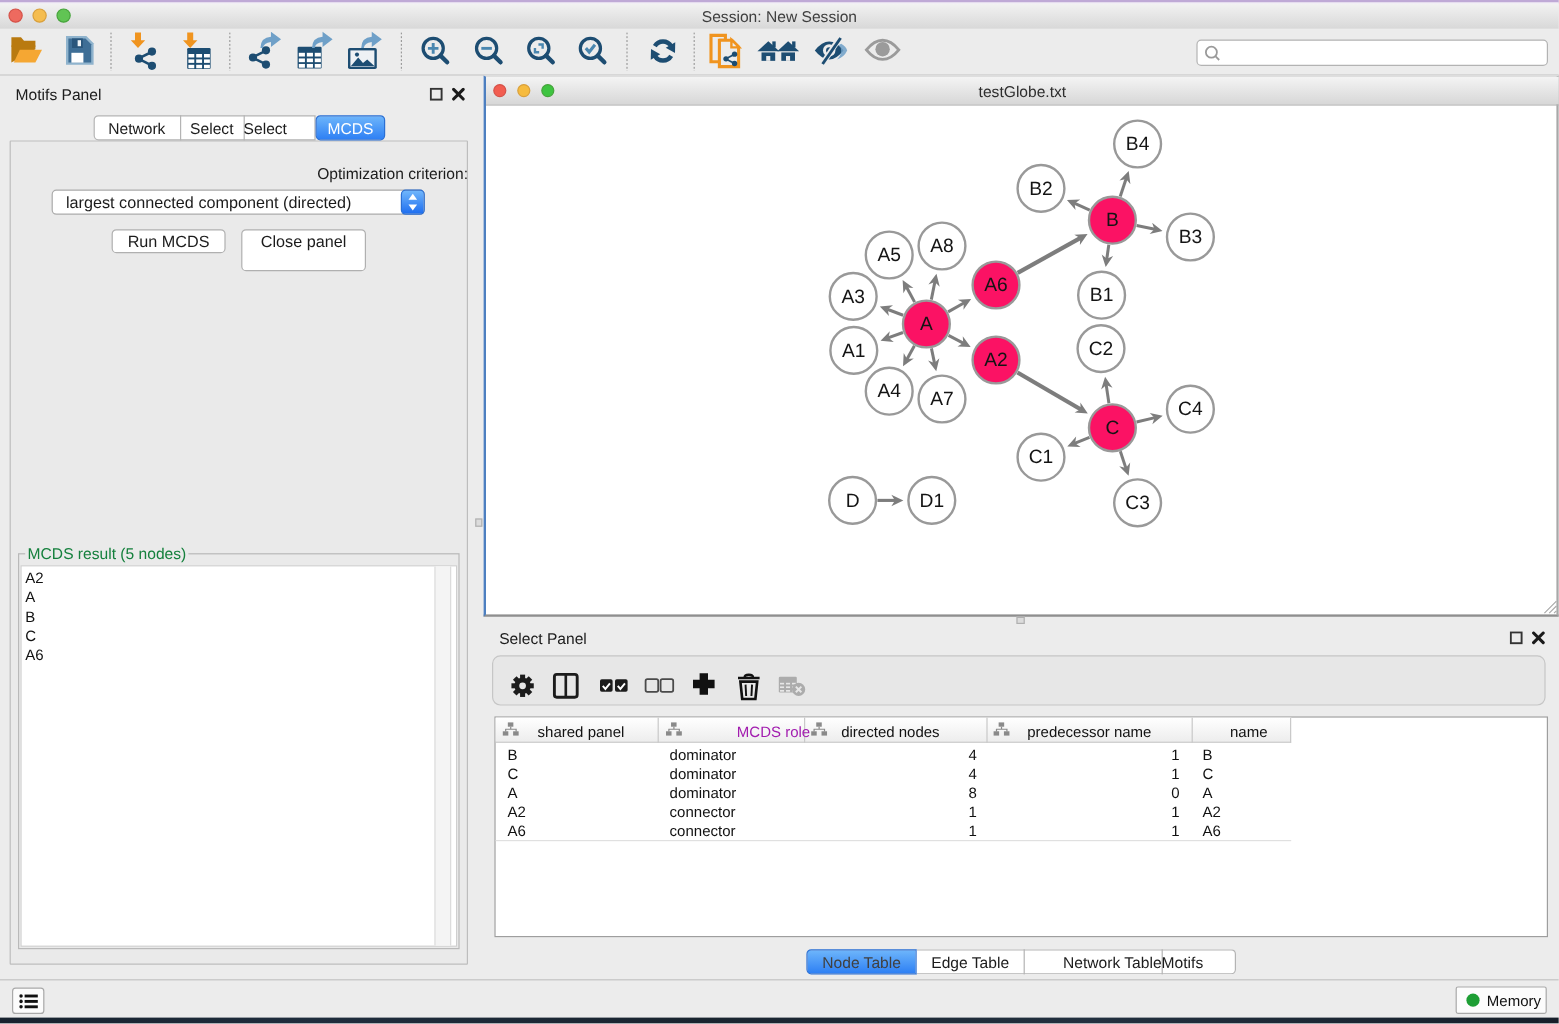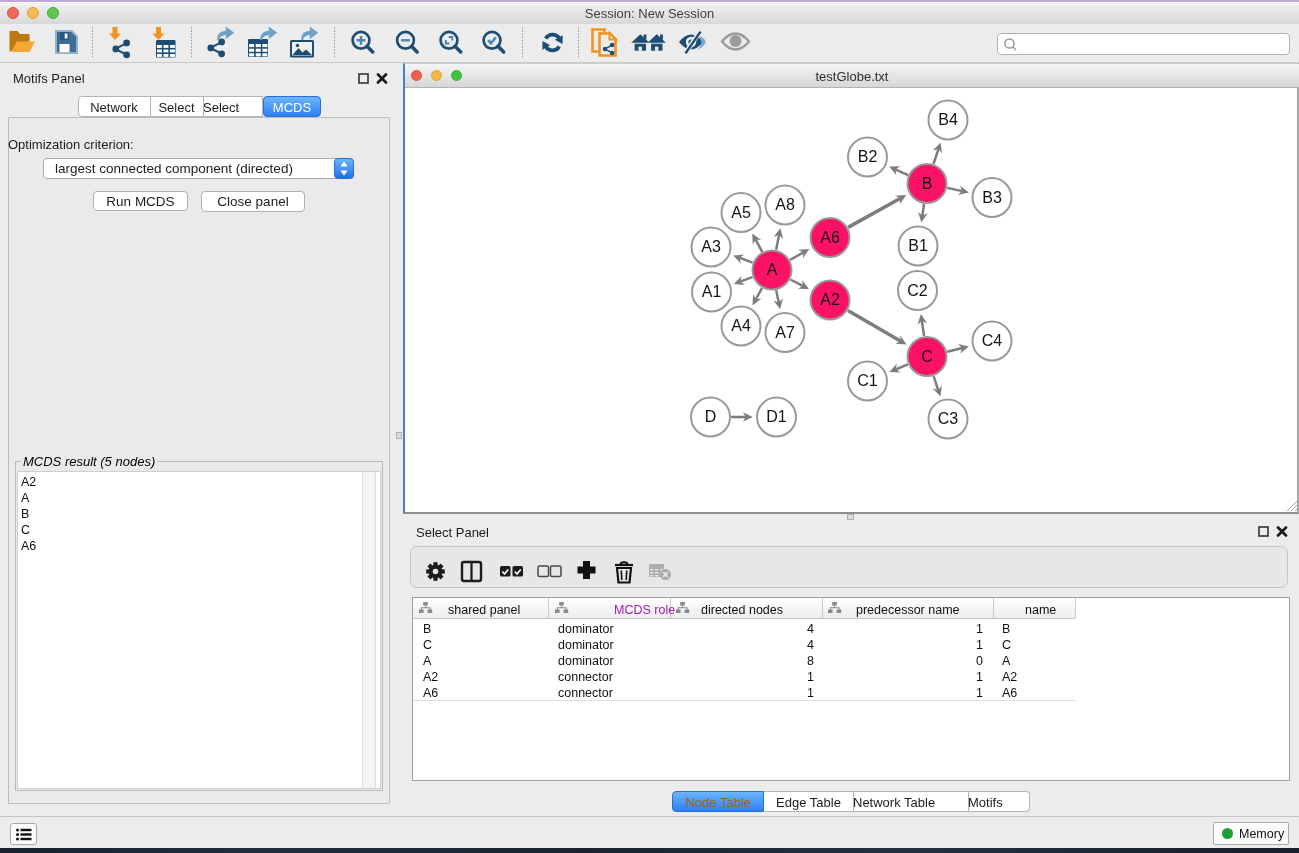--- a/index.html
+++ b/index.html
@@ -148,34 +148,34 @@
 
 <div class="abs" style="left:78px;top:96px;width:185px;height:21px;background:#fff;border:1px solid #b4b4b4;border-radius:4px 0 0 4px;"></div>
 <div class="abs" style="left:150px;top:96px;width:1px;height:21px;background:#b4b4b4;"></div>
 <div class="abs" style="left:203px;top:96px;width:1px;height:21px;background:#b4b4b4;"></div>
 <div class="abs" style="left:263px;top:96px;width:58px;height:21px;background:linear-gradient(#6db5fb,#2e80f4);border:1px solid #2a6fd4;border-radius:4px;"></div>
 <div class="abs" style="left:78px;top:100px;width:72px;text-align:center;font-size:13px;color:#1c1c1c;">Network</div>
 <div class="abs" style="left:150px;top:100px;width:53px;text-align:center;font-size:13px;color:#1c1c1c;">Select</div>
 <div class="abs" style="left:203px;top:100px;width:60px;text-align:left;font-size:13px;color:#1c1c1c;">Select</div>
 <div class="abs" style="left:263px;top:100px;width:58px;text-align:center;font-size:13px;color:#fff;">MCDS</div>
 
-<div class="abs" style="left:8px;top:137px;width:382px;text-align:left;font-size:13px;color:#1c1c1c;">Optimization criterion:</div>
+<div class="abs" style="left:8px;top:137px;width:382px;text-align:right;font-size:13px;color:#1c1c1c;">Optimization criterion:</div>
 <div class="abs" style="left:43px;top:158px;width:311px;height:21px;background:#fff;border:1px solid #ababab;border-radius:4px;"></div>
 <div class="abs" style="left:55px;top:161px;font-size:13.5px;color:#1c1c1c;">largest connected component (directed)</div>
 <div class="abs" style="left:334px;top:158px;width:20px;height:21px;background:linear-gradient(#70b6fb,#1e6ef0);border:1px solid #2a6fd4;border-radius:4px;"></div>
 <svg class="abs" style="left:337px;top:161px;" width="14" height="15">
     <path d="M7 0.5 l3.6 5 h-7.2 z" fill="#fff"></path>
     <path d="M7 14.5 l3.6-5 h-7.2 z" fill="#fff"></path>
   </svg>
 
 <div class="abs" style="left:93px;top:191px;width:95px;height:20px;background:#fff;border:1px solid #b0b0b0;border-radius:4px;text-align:center;font-size:13.5px;color:#1c1c1c;line-height:19px;">Run MCDS</div>
-<div class="abs" style="left:201px;top:191px;width:104px;height:21px;background:#fff;border:1px solid #b0b0b0;border-radius:4px;text-align:center;font-size:13.5px;color:#1c1c1c;line-height:19px;">Close panel</div>
+<div class="abs" style="left:201px;top:191px;width:104px;height:35px;background:#fff;border:1px solid #b0b0b0;border-radius:4px;text-align:center;font-size:13.5px;color:#1c1c1c;line-height:19px;">Close panel</div>
 
 <div class="abs" style="left:15px;top:461px;width:368px;height:330px;border:1px solid #b9b9b9;"></div>
-<div class="abs" style="left:21px;top:454px;background:#eaeaea;padding:0 2px;font-size:13px;color:#000000;font-style:italic;">MCDS result (5 nodes)</div>
+<div class="abs" style="left:21px;top:454px;background:#eaeaea;padding:0 2px;font-size:13px;color:#15803d;">MCDS result (5 nodes)</div>
 <div class="abs" style="left:17px;top:471px;width:364px;height:318px;background:#fff;border:1px solid #cfcfcf;"></div>
 <div class="abs" style="left:362px;top:472px;width:14px;height:316px;background:#f4f4f4;border-left:1px solid #dcdcdc;border-right:1px solid #dcdcdc;"></div>
 <div class="abs" style="left:21px;top:474px;font-size:12.5px;line-height:16px;color:#111;">A2<br>A<br>B<br>C<br>A6</div>
 
 <div class="abs" style="left:403px;top:63px;width:896px;height:451px;border-left:2px solid #4d7fc0;border-top:1px solid #cfcfcf;border-right:2px solid #a8a8a8;border-bottom:2px solid #8f8f8f;background:#fff;"></div>
 <div class="abs" style="left:405px;top:64px;width:894px;height:24px;background:linear-gradient(#f4f4f4,#d7d7d7);border-bottom:1px solid #b4b4b4;"></div>
 <div class="abs" style="left:411px;top:69.5px;width:11px;height:11px;border-radius:50%;background:#f25d50;border:0.5px solid #d55249;"></div>
 <div class="abs" style="left:431px;top:69.5px;width:11px;height:11px;border-radius:50%;background:#f6bb3e;border:0.5px solid #d9a03c;"></div>
 <div class="abs" style="left:451px;top:69.5px;width:11px;height:11px;border-radius:50%;background:#3ec440;border:0.5px solid #47a43c;"></div>
 <div class="abs" style="left:405px;top:69px;width:894px;text-align:center;font-size:13px;color:#2e2e2e;">testGlobe.txt</div>
@@ -383,23 +383,23 @@
 <div class="abs" style="left:558px;top:686.3px;font-size:12.5px;color:#111;">connector</div>
 <div class="abs" style="left:770px;top:686.3px;width:44px;text-align:right;font-size:12.5px;color:#111;">1</div>
 <div class="abs" style="left:939px;top:686.3px;width:44px;text-align:right;font-size:12.5px;color:#111;">1</div>
 <div class="abs" style="left:1002px;top:686.3px;font-size:12.5px;color:#111;">A6</div>
 <div class="abs" style="left:413px;top:700px;width:663px;height:1px;background:#e0e0e0;"></div>
 
 <div class="abs" style="left:672px;top:791px;width:92px;height:21px;background:linear-gradient(#6db5fb,#2e80f4);border:1px solid #2a6fd4;border-radius:4px 0 0 4px;"></div>
 <div class="abs" style="left:764px;top:791px;width:266px;height:21px;background:#fff;border:1px solid #b4b4b4;border-left:none;border-radius:0 4px 4px 0;"></div>
 <div class="abs" style="left:853px;top:791px;width:1px;height:21px;background:#b4b4b4;"></div>
 <div class="abs" style="left:968px;top:791px;width:1px;height:21px;background:#b4b4b4;"></div>
-<div class="abs" style="left:672px;top:794.5px;width:92px;text-align:center;font-size:13px;color:#a16207;">Node Table</div>
+<div class="abs" style="left:672px;top:794.5px;width:92px;text-align:center;font-size:13px;color:#404040;">Node Table</div>
 <div class="abs" style="left:764px;top:794.5px;width:89px;text-align:center;font-size:13px;color:#1c1c1c;">Edge Table</div>
-<div class="abs" style="left:853px;top:794.5px;width:115px;text-align:left;font-size:13px;color:#1c1c1c;">Network Table</div>
+<div class="abs" style="left:853px;top:794.5px;width:115px;text-align:right;font-size:13px;color:#1c1c1c;">Network Table</div>
 <div class="abs" style="left:968px;top:794.5px;width:62px;text-align:left;font-size:13px;color:#1c1c1c;">Motifs</div>
 
 <div class="abs" style="left:0;top:816px;width:1299px;height:32px;background:#ececec;border-top:1px solid #c3c3c3;"></div>
 <div class="abs" style="left:10px;top:823px;width:27px;height:22px;background:#fcfcfc;border:1px solid #a9a9a9;border-radius:3px;"></div>
 <svg class="abs" style="left:16px;top:828px;" width="16" height="13">
 <circle cx="1.5" cy="2" r="1.5" fill="#111"></circle>
     <rect x="4.5" y="0.8" width="11" height="2.4" fill="#111"></rect>
 <circle cx="1.5" cy="6.5" r="1.5" fill="#111"></circle>
     <rect x="4.5" y="5.3" width="11" height="2.4" fill="#111"></rect>
 <circle cx="1.5" cy="11" r="1.5" fill="#111"></circle>

